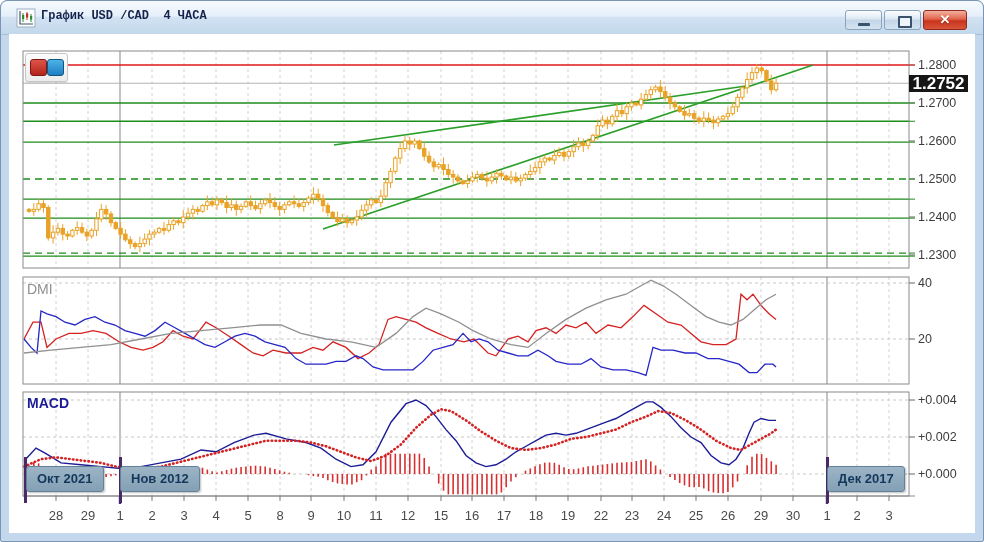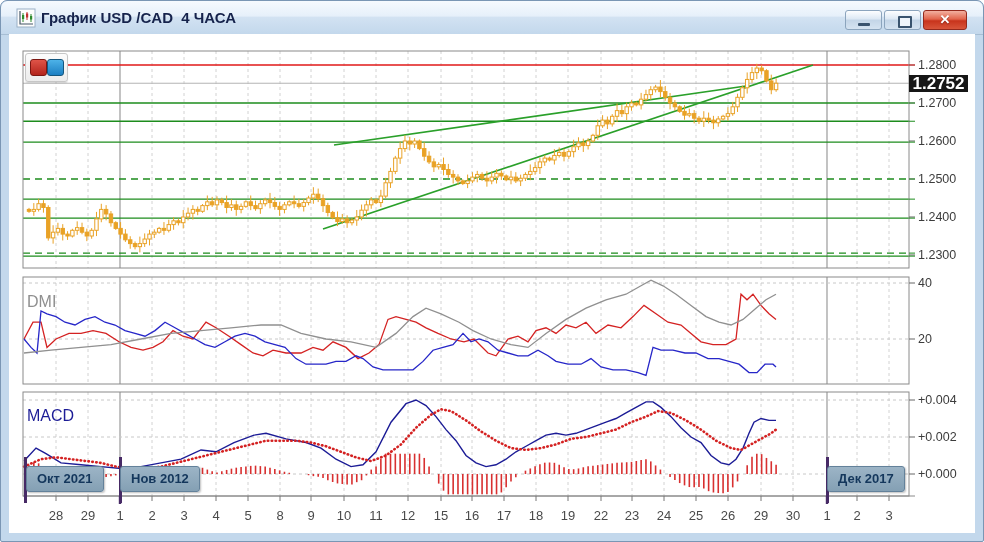--- a/index.html
+++ b/index.html
@@ -2,42 +2,42 @@
 <html><head>
 <meta charset="utf-8">
 <style>
   html,body{margin:0;padding:0;background:#ffffff;font-family:"Liberation Sans",sans-serif;}
   .window{position:relative;width:984px;height:542px;background:#c3d8ec;border:1px solid #7a96b4;
           border-radius:7px 7px 2px 2px;box-sizing:border-box;overflow:hidden;}
   .titlebar{position:absolute;left:0;top:0;right:0;height:33px;
             background:linear-gradient(#f6fafe 0%,#e6f0fa 45%,#d2e2f2 50%,#c3d8ec 100%);
             border-bottom:1px solid #a7bed4;border-radius:7px 7px 0 0;}
   .title-icon{position:absolute;left:15px;top:7px;width:20px;height:20px;}
-  .title-text{position:absolute;left:40px;top:8px;font-size:15px;font-weight:bold;color:#16234c;white-space:pre;}
+  .title-text{position:absolute;left:40px;top:8px;font-size:12px;font-weight:bold;color:#16234c;white-space:pre;font-family:Liberation Mono, monospace;}
   .winbtns{position:absolute;right:16px;top:9px;display:flex;gap:2px;}
   .wbtn{height:20px;border:1px solid #8ba4bd;border-radius:3px;box-sizing:border-box;
         background:linear-gradient(#fdfeff,#dce8f4 45%,#c3d5e7 50%,#d5e3f1);position:relative;cursor:pointer;}
   .wbtn.min,.wbtn.max{width:37px;}
   .wbtn.close{width:44px;border-color:#93291c;background:linear-gradient(#f2b0a0,#e2654c 45%,#c8341c 55%,#d8553a);}
   .glyph-min{position:absolute;left:12px;top:12px;width:12px;height:3px;background:#39536e;border-radius:1px;}
   .glyph-max{position:absolute;left:13px;top:5px;width:10px;height:8px;border:2px solid #39536e;border-radius:1px;background:#eef4fa;}
   .glyph-close{position:absolute;left:0;top:1px;width:100%;text-align:center;color:#fff;font-size:13px;font-weight:bold;
                text-shadow:0 1px 1px rgba(90,10,0,.6);}
   .client{position:absolute;left:8px;right:8px;top:33px;bottom:8px;background:#ffffff;}
   .chart-svg{position:absolute;left:0;top:0;}
   .toolbar{position:absolute;left:24px;top:52px;width:41px;height:27px;background:linear-gradient(#fcfcfc,#ececec);
            border:1px solid #c6c6c6;border-radius:3px;box-shadow:0 1px 1px rgba(0,0,0,.12);}
   .sq{position:absolute;top:5px;width:15px;height:15px;border-radius:3px;cursor:pointer;}
   .sq.sell{left:4px;background:linear-gradient(#df5448,#b3241c);border:1px solid #7c1712;}
   .sq.buy{left:21px;background:linear-gradient(#4db2e8,#1c7fc2);border:1px solid #14567e;}
   .price-box{position:absolute;left:908px;top:74px;width:59px;height:17px;background:#161616;color:#ffffff;
              font-size:17px;font-weight:bold;text-align:center;line-height:17px;}
-  .ind-label{position:absolute;font-size:16px;margin-top:12px;}
+  .ind-label{position:absolute;font-size:14px;}
   .ind-label.dmi{left:26px;top:280px;color:#8f8f8f;}
-  .ind-label.macd{left:26px;top:394px;color:#1c1c96;font-weight:normal;}
+  .ind-label.macd{left:26px;top:394px;color:#1c1c96;font-weight:bold;}
   .month-badge{position:absolute;top:465px;height:24px;padding:0 10px;background:linear-gradient(#9cb4c6,#84a0b4);
                border:1px solid #63819a;border-radius:3px;color:#14375c;font-size:13px;font-weight:bold;
                line-height:24px;text-align:left;box-shadow:1px 1px 2px rgba(0,0,0,.25);white-space:nowrap;}
   .month-bar{position:absolute;top:456px;width:3px;height:46px;background:#472a66;}
 </style>
 </head>
 <body>
 
 <div class="window">
   <div class="titlebar">

